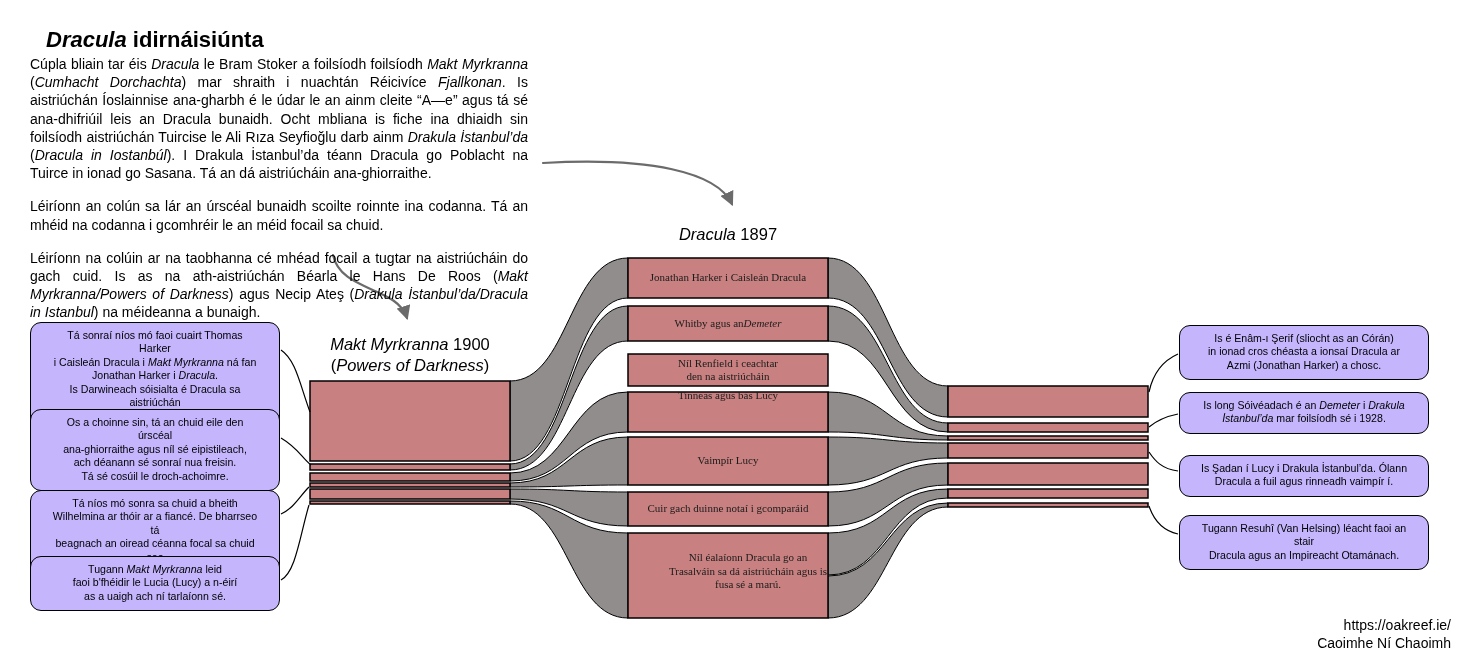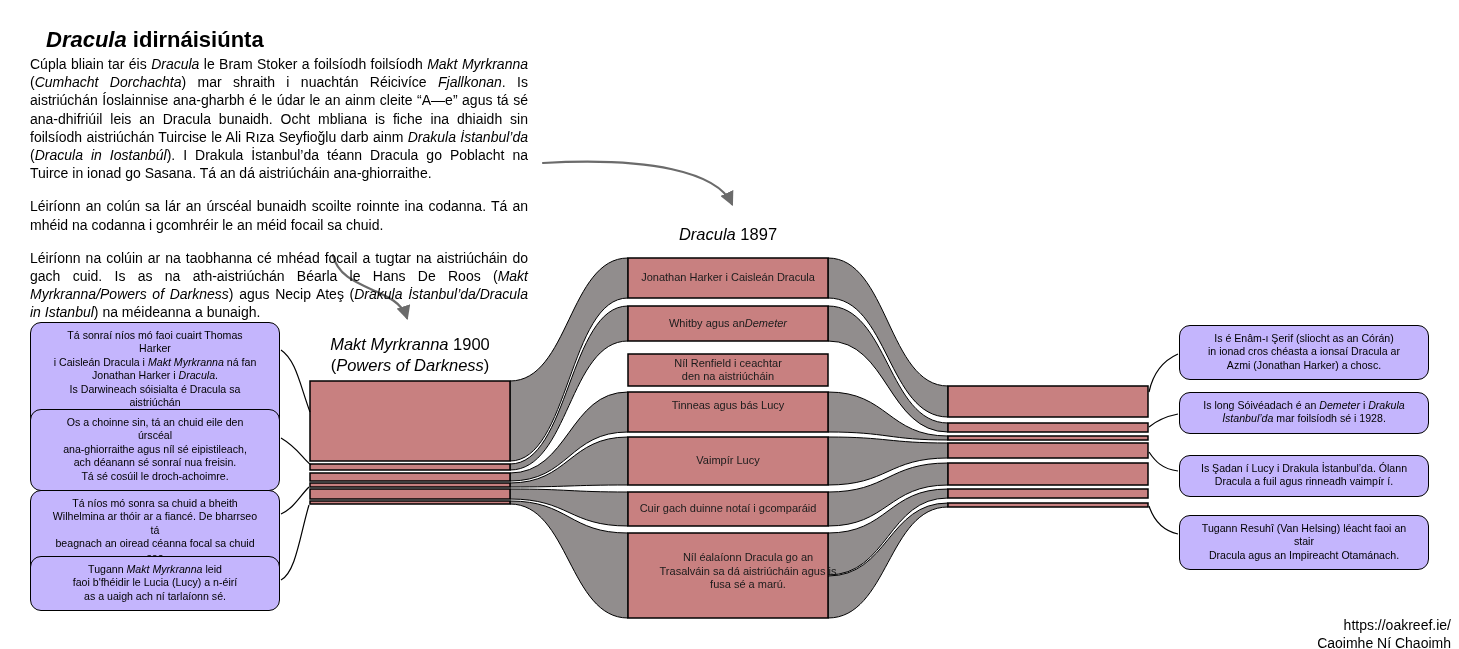--- a/index.html
+++ b/index.html
@@ -8,21 +8,21 @@
   .abs{position:absolute;}
   #title{left:30px;top:11px;font-size:22px;font-weight:bold;letter-spacing:0;}
   #paragraphs{left:30px;top:55px;width:498px;font-size:14px;line-height:1.30;}
   #paragraphs p{margin:0 0 15px 0;text-align:justify;}
   #sankey-svg{left:0;top:0;}
   .col-title{font-size:16.5px;line-height:1.28;text-align:center;}
   #left-col-title{left:300px;top:334px;width:220px;}
   #center-col-title{left:628px;top:224px;width:200px;}
   #right-col-title{left:938px;top:341px;width:220px;}
   .center-label{position:absolute;display:flex;align-items:center;justify-content:center;
-    text-align:center;font-size:11px;line-height:1.22;color:#1b1b1b;padding:0 5px;box-sizing:border-box;}
+    text-align:center;font-size:11px;line-height:1.22;color:#1b1b1b;padding:0 5px;box-sizing:border-box;font-family:Liberation Serif, serif;}
   .callout{border:1.6px solid #000;border-radius:11px;background:#c4b5fd;padding:6px 20px 7px;
     font-size:10.6px;line-height:1.27;text-align:center;box-sizing:border-box;width:250px;}
   .callout-left{left:30px;}
   .callout-right{left:1179px;}
   #callout-l1{top:322px;} #callout-l2{top:409px;} #callout-l3{top:490px;} #callout-l4{top:556px;}
   #callout-r1{top:325px;} #callout-r2{top:392px;} #callout-r3{top:455px;} #callout-r4{top:515px;}
   #credit{right:8px;top:616px;text-align:right;font-size:14px;line-height:1.3;}
 </style>
 </head>
 <body>
@@ -99,21 +99,21 @@
     <p>Léiríonn na colúin ar na taobhanna cé mhéad focail a tugtar na aistriúcháin do gach cuid. Is as na ath-aistriúchán Béarla le Hans De Roos (<i>Makt Myrkranna/Powers of Darkness</i>) agus Necip Ateş (<i>Drakula İstanbul’da/Dracula in Istanbul</i>) na méideanna a bunaigh.</p>
   </div>
 
   <div id="left-col-title" class="abs col-title"><i>Makt Myrkranna</i> 1900<br>(<i>Powers of Darkness</i>)</div>
   <div id="center-col-title" class="abs col-title"><i>Dracula</i> 1897</div>
 
   <div id="labels-layer">
       <div class="center-label" style="left: 628px; top: 258px; width: 200px; height: 40px;">Jonathan Harker i Caisleán Dracula</div>
       <div class="center-label" style="left: 628px; top: 306px; width: 200px; height: 35px;">Whitby agus an <i>Demeter</i></div>
       <div class="center-label" style="left: 628px; top: 354px; width: 200px; height: 32px;">Níl Renfield i ceachtar<br>den na aistriúcháin</div>
-      <div class="center-label" style="left: 628px; top: 378px; width: 200px; height: 56px;">Tinneas agus bás Lucy</div>
+      <div class="center-label" style="left: 628px; top: 368px; width: 200px; height: 56px;">Tinneas agus bás Lucy</div>
       <div class="center-label" style="left: 628px; top: 437px; width: 200px; height: 48px;">Vaimpír Lucy</div>
       <div class="center-label" style="left: 628px; top: 492px; width: 200px; height: 34px;">Cuir gach duinne notaí i gcomparáid</div>
       <div class="center-label" style="left: 648px; top: 533px; width: 200px; height: 77px;">Níl éalaíonn Dracula go an<br>Trasalváin sa dá aistriúcháin agus is<br>fusa sé a marú.</div>
     </div>
 
   <div id="callout-l1" class="abs callout callout-left">Tá sonraí níos mó faoi cuairt Thomas Harker<br>i Caisleán Dracula i <i>Makt Myrkranna</i> ná fan<br>Jonathan Harker i <i>Dracula</i>.<br>Is Darwineach sóisialta é Dracula sa aistriúchán<br>agus tá cultas a treoraíonn sé.</div>
   <div id="callout-l2" class="abs callout callout-left">Os a choinne sin, tá an chuid eile den úrscéal<br>ana-ghiorraithe agus níl sé eipistileach,<br>ach déanann sé sonraí nua freisin.<br>Tá sé cosúil le droch-achoimre.</div>
   <div id="callout-l3" class="abs callout callout-left">Tá níos mó sonra sa chuid a bheith<br>Wilhelmina ar thóir ar a fiancé. De bharrseo tá<br>beagnach an oiread céanna focal sa chuid seo<br>i gcomparáid leis an bun-<i>Dracula</i>.</div>
   <div id="callout-l4" class="abs callout callout-left">Tugann <i>Makt Myrkranna</i> leid<br>faoi b'fhéidir le Lucia (Lucy) a n-éirí<br>as a uaigh ach ní tarlaíonn sé.</div>
   <div id="callout-r1" class="abs callout callout-right">Is é Enâm-ı Şerif (sliocht as an Córán)<br>in ionad cros chéasta a ionsaí Dracula ar<br>Azmi (Jonathan Harker) a chosc.</div>

